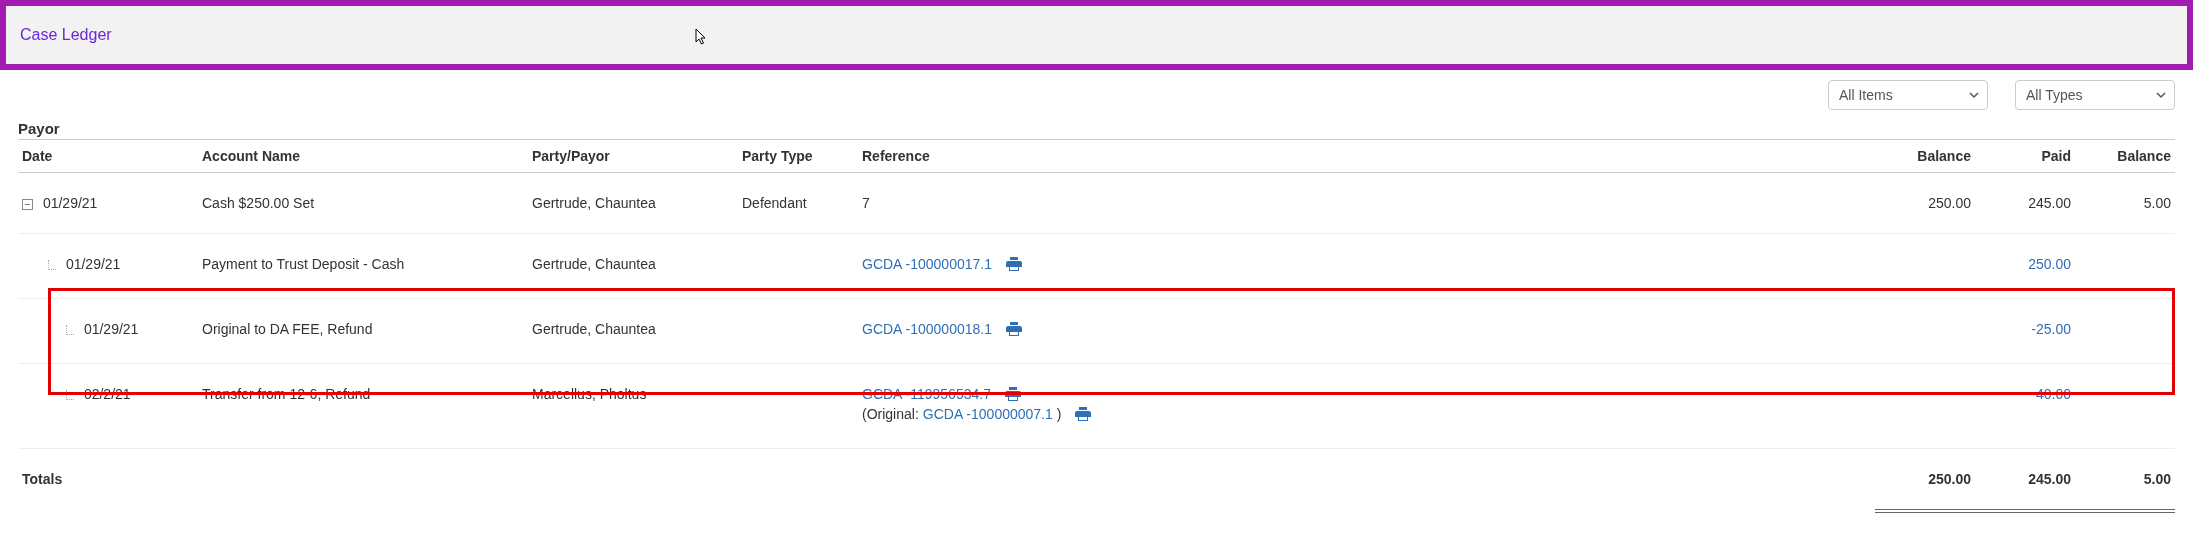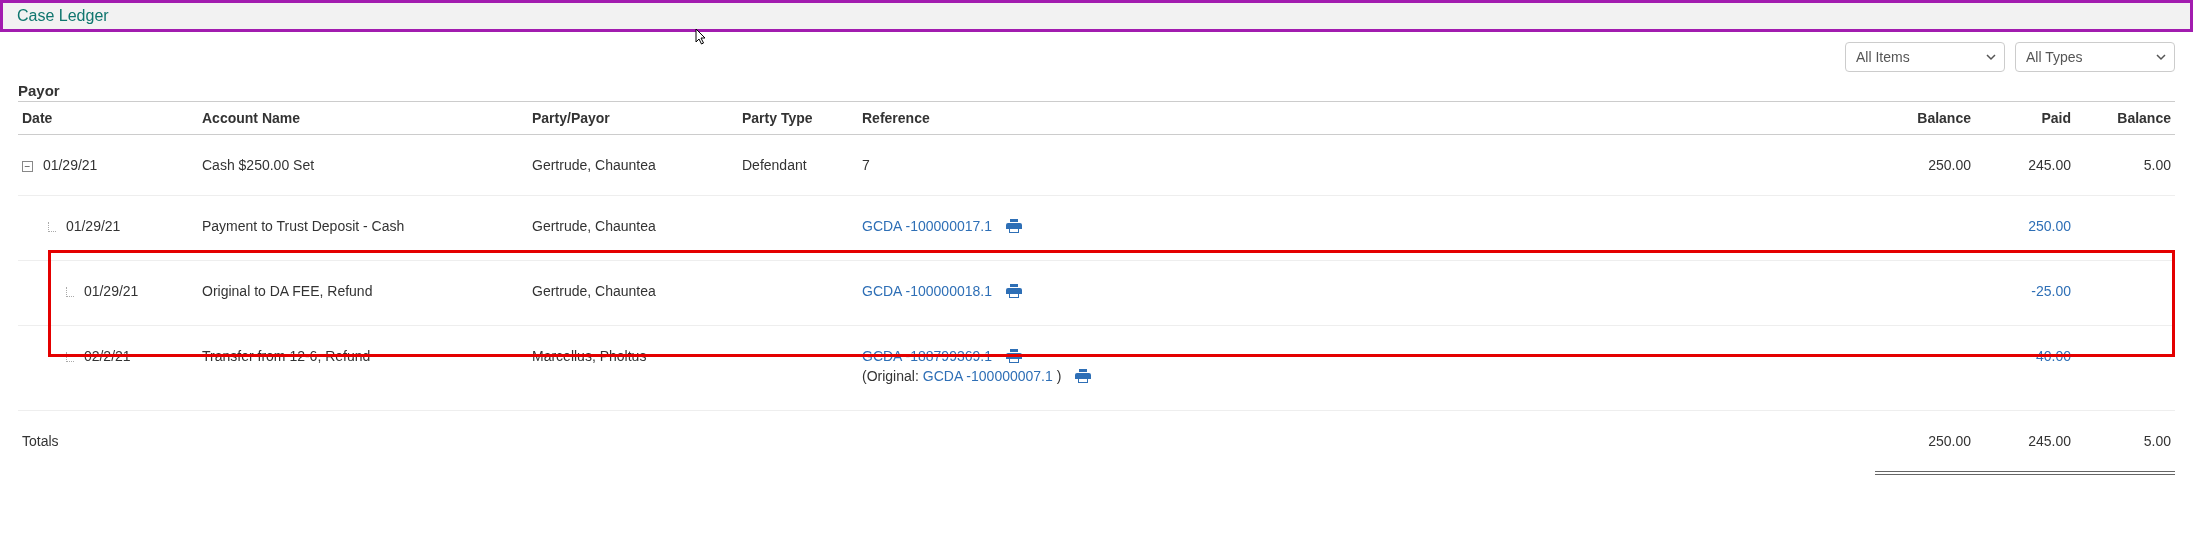--- a/index.html
+++ b/index.html
@@ -5,32 +5,32 @@
   * { box-sizing: border-box; }
   body {
     margin: 0;
     font-family: Arial, Helvetica, sans-serif;
     font-size: 14px;
     background: #fff;
     color: #333;
   }
   .page-header {
     background: #f2f2f2;
-    border: 3px solid #a21caf;
-    padding: 4px 14px;
+    border: 6px solid #a21caf;
+    padding: 20px 14px;
     font-size: 16px;
-    color: #0f766e;
+    color: #6d28d9;
   }
   .content {
     padding: 10px 18px 20px 18px;
   }
   .filter-row {
     display: flex;
     justify-content: flex-end;
-    gap: 10px;
+    gap: 27px;
     margin-bottom: 10px;
   }
   .select-wrap {
     position: relative;
     width: 160px;
   }
   .select-wrap select {
     width: 100%;
     height: 30px;
     border: 1px solid #ccc;
@@ -115,21 +115,21 @@
     align-items: center;
     gap: 14px;
     margin-bottom: 4px;
   }
   .paid-link {
     color: #2e6fb6;
     cursor: pointer;
   }
   .printer-icon svg { display: block; }
   tr.totals td {
-    font-weight: normal;
+    font-weight: bold;
     border-top: 1px solid #666;
     border-bottom: 4px double #666;
   }
   tr.totals td.lbl {
     border-top: none;
     border-bottom: none;
   }
   .highlight-box {
     position: absolute;
     border: 3px solid #e40000;
@@ -267,21 +267,21 @@
         <tr id="row3">
           <td class="indent2">
             <span class="tree-line"></span>
             <span>02/2/21</span>
           </td>
           <td>Transfer from 12-6, Refund</td>
           <td>Marcellus, Pholtus</td>
           <td></td>
           <td>
             <div class="ref-row">
-              <span class="ref-link">GCDA -188799369.1</span>
+              <span class="ref-link">GCDA -119956534.7</span>
               <span class="printer-icon">
                 <svg width="16" height="14" viewBox="0 0 16 14">
                     <path fill="#2e6fb6" d="M4 0h8v3H4zM2 4h12a2 2 0 0 1 2 2v4h-3v4H3v-4H0V6a2 2 0 0 1 2-2zm2 6v3h8v-3H4z"></path>
                   </svg>
               </span>
             </div>
             <div class="ref-row">
               <span>(Original: </span>
               <span class="ref-link" style="margin-left:-10px">GCDA -100000007.1</span>
               <span style="margin-left:-10px"> )</span>

